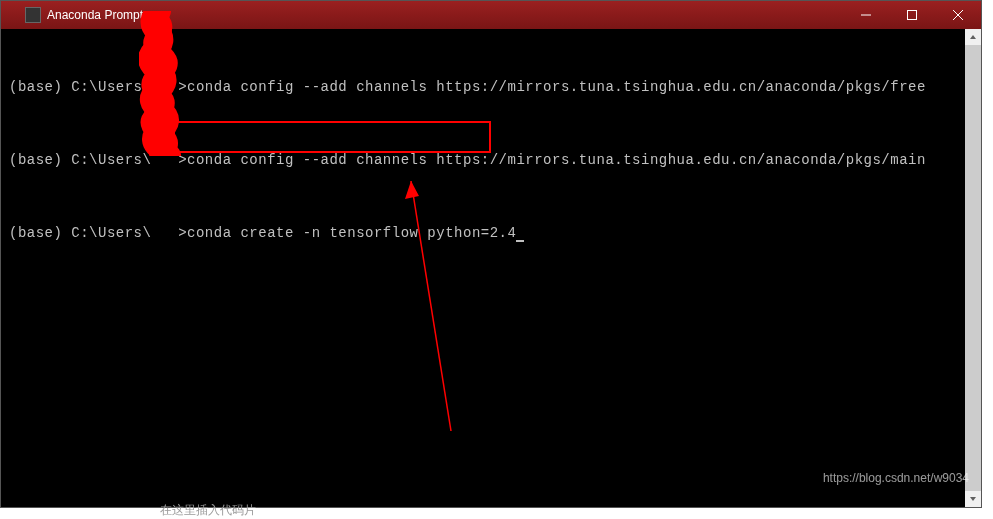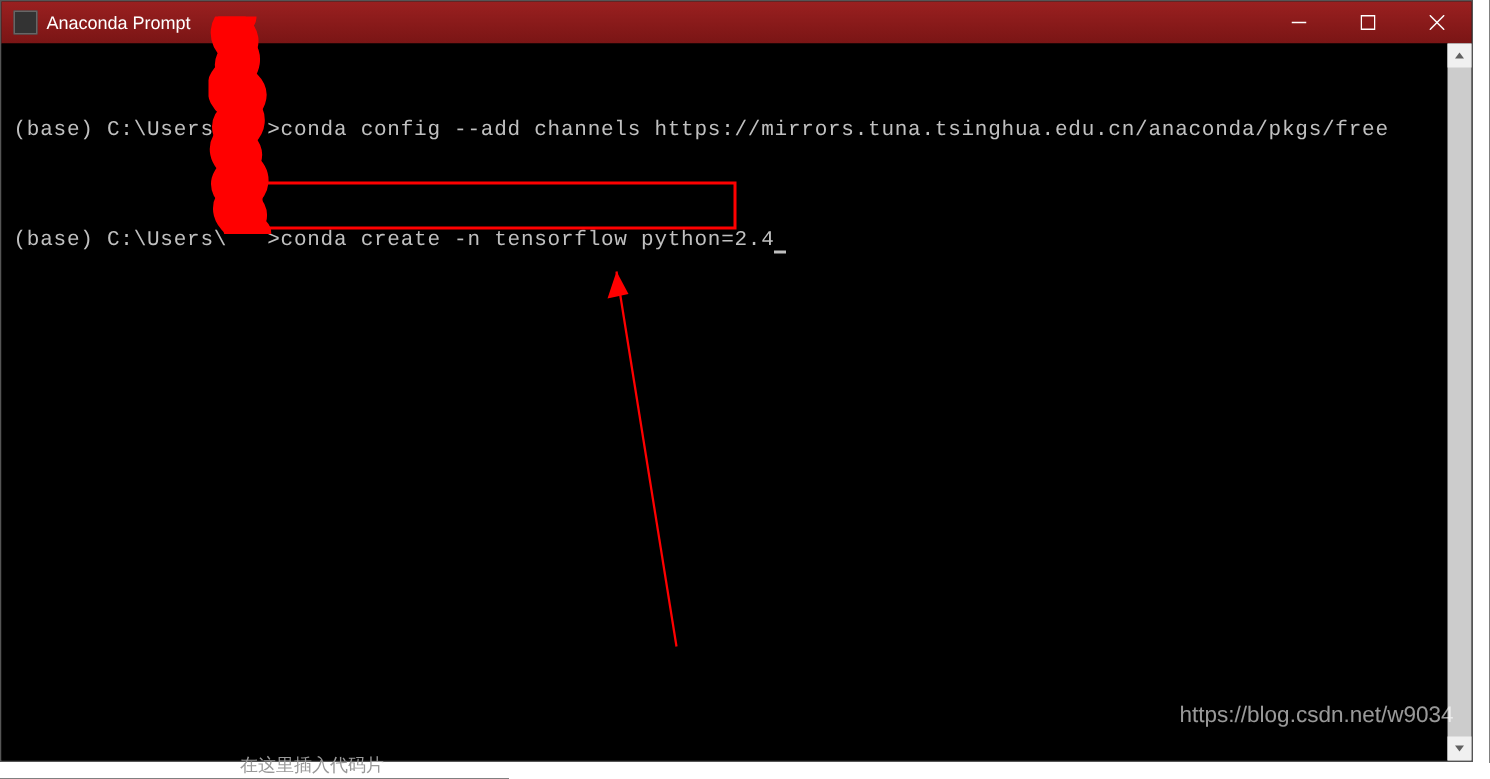--- a/index.html
+++ b/index.html
@@ -23,21 +23,21 @@
       height: 508px;
       background: #000;
       border: 1px solid #555;
     }
     .titlebar {
       height: 28px;
       background: #8b1a1a;
       background: linear-gradient(to bottom, #9a2020, #7a1515);
       display: flex;
       align-items: center;
-      padding-left: 8px;
+      padding-left: 24px;
       color: #fff;
       font-family: "Segoe UI", Tahoma, sans-serif;
       font-size: 12px;
     }
     .titlebar-icon {
       width: 16px;
       height: 16px;
       margin-right: 6px;
       background: #333;
       border: 1px solid #666;
@@ -131,21 +131,21 @@
       position: absolute;
     }
     .scroll-btn.up { top: 0; }
     .scroll-btn.down { bottom: 0; }
     .watermark {
       position: absolute;
       bottom: 22px;
       right: 12px;
       color: rgba(255,255,255,0.6);
       font-family: Arial, sans-serif;
-      font-size: 15px;
+      font-size: 12px;
       pointer-events: none;
       text-align: center;
     }
     .bottom-hint {
       position: absolute;
       bottom: 0;
       left: 160px;
       font-family: Liberation Mono, monospace;
       font-size: 12px;
       color: #999;
@@ -181,20 +181,21 @@
         <svg viewBox="0 0 10 10">
             <line x1="0" y1="0" x2="10" y2="10" stroke="#fff" stroke-width="1"></line>
             <line x1="10" y1="0" x2="0" y2="10" stroke="#fff" stroke-width="1"></line>
           </svg>
       </div>
     </div>
   </div>
 
   <div class="terminal-body">
     <div class="terminal-line"><span>(base) C:\Users\   &gt;</span><span>conda config --add channels https://mirrors.tuna.tsinghua.edu.cn/anaconda/pkgs/free</span></div>
+    <div class="terminal-line"><span>(base) C:\Users\   &gt;</span><span>conda config --add channels https://mirrors.tuna.tsinghua.edu.cn/anaconda/pkgs/main</span></div>
     <div class="terminal-line"><span>(base) C:\Users\   &gt;</span><span>conda create -n tensorflow python=2.4</span><span class="cursor"></span></div>
   </div>
 
   <div class="scrollbar">
     <div class="scroll-btn up">
       <svg width="8" height="8" viewBox="0 0 8 8">
           <polygon points="4,2 7,6 1,6" fill="#606060"></polygon>
         </svg>
     </div>
     <div class="scroll-thumb"></div>

